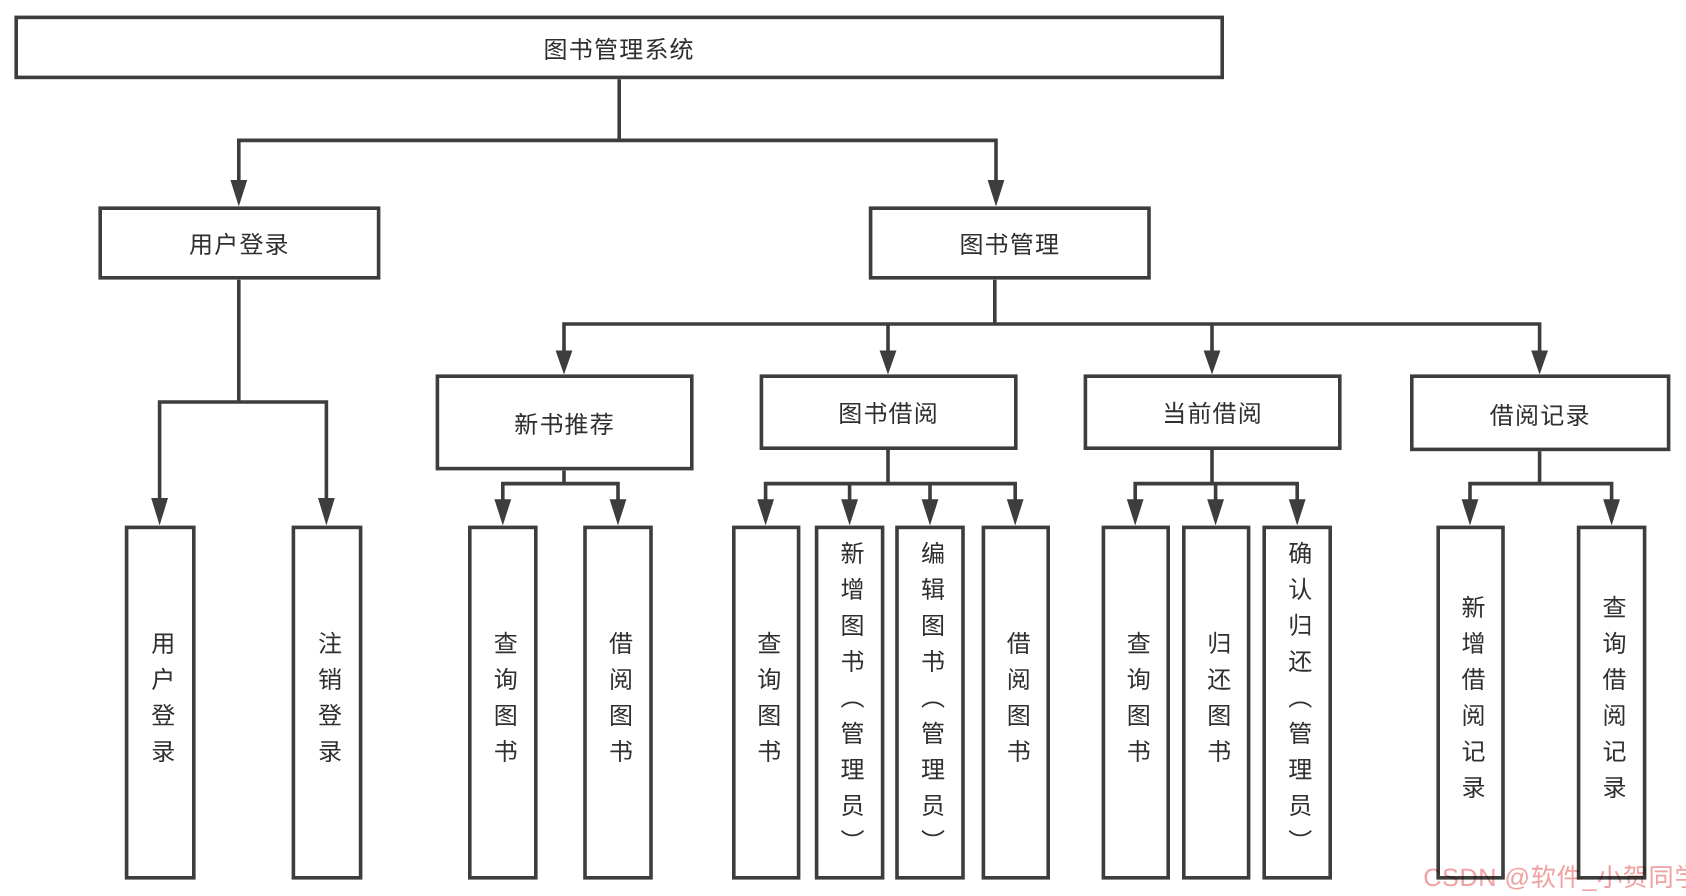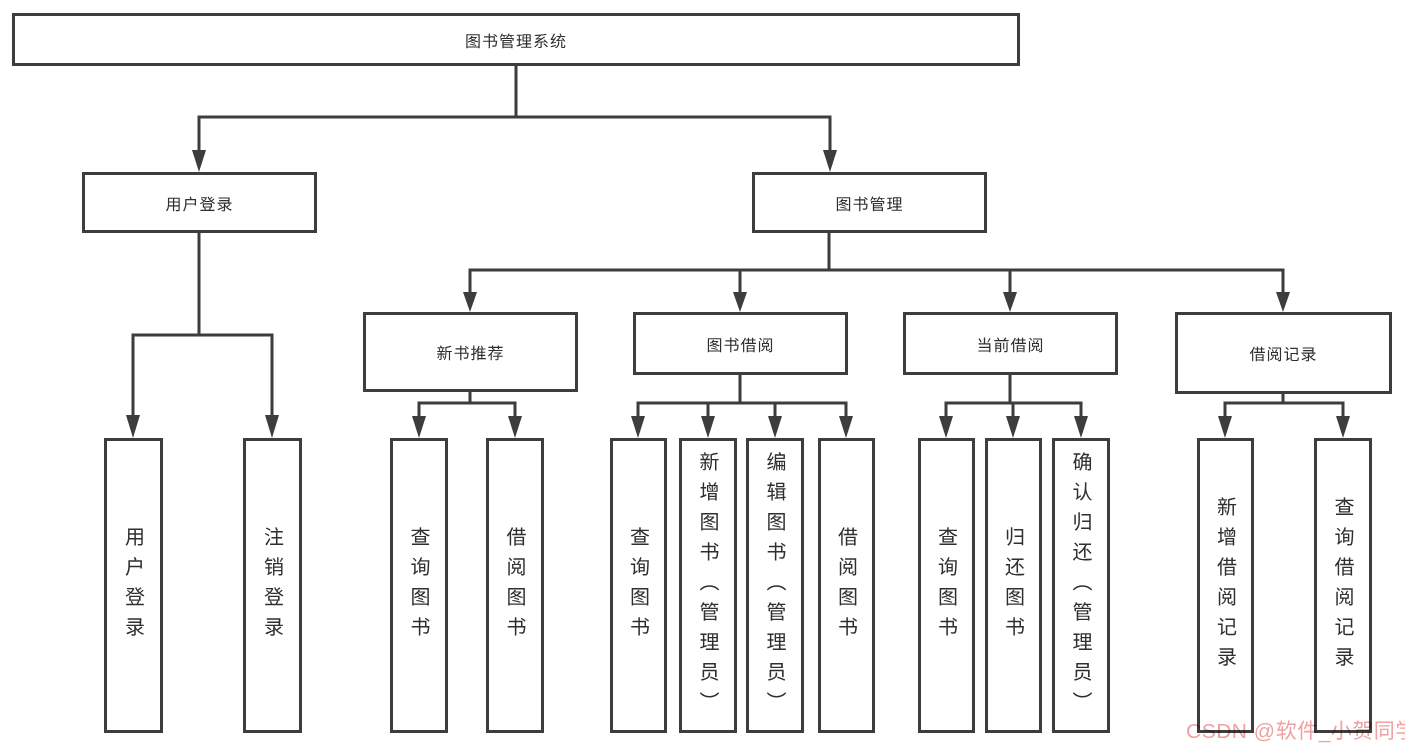--- a/index.html
+++ b/index.html
@@ -5,21 +5,21 @@
   html,body{margin:0;padding:0;background:#ffffff;}
   .stage{
     position:relative;width:1405px;height:747px;background:#ffffff;
     font-family:"Liberation Sans",sans-serif;color:#2f2f2f;overflow:hidden;
   }
   .connectors{position:absolute;left:0;top:0;pointer-events:none;}
   .box{
     position:absolute;box-sizing:border-box;border:3px solid #3d3d3d;background:#ffffff;
     display:flex;align-items:center;justify-content:center;
   }
-  .hlabel{font-size:16px;letter-spacing:1px;white-space:nowrap;}
+  .hlabel{font-size:20px;letter-spacing:1px;white-space:nowrap;}
   .leaf span{
     writing-mode:vertical-rl;text-orientation:mixed;
     font-size:20px;letter-spacing:10px;line-height:1;white-space:nowrap;
   }
   .watermark{
     position:absolute;left:1186px;top:714px;z-index:5;
     font-size:21px;letter-spacing:0.5px;color:#f0a2a2;
     mix-blend-mode:multiply;white-space:nowrap;
   }
 </style>
@@ -59,34 +59,34 @@
     </g>
   </svg>
 
   <div class="box" style="left:12px;top:13px;width:1008px;height:53px">
     <span class="hlabel">图书管理系统</span>
   </div>
 
   <div class="box" style="left:82px;top:172px;width:235px;height:61px">
     <span class="hlabel">用户登录</span>
   </div>
-  <div class="box" style="left:752px;top:172px;width:235px;height:61px">
+  <div class="box" style="left:724px;top:172px;width:235px;height:61px">
     <span class="hlabel">图书管理</span>
   </div>
 
   <div class="box" style="left:363px;top:312px;width:215px;height:80px">
     <span class="hlabel">新书推荐</span>
   </div>
   <div class="box" style="left:633px;top:312px;width:215px;height:63px">
     <span class="hlabel">图书借阅</span>
   </div>
   <div class="box" style="left:903px;top:312px;width:215px;height:63px">
     <span class="hlabel">当前借阅</span>
   </div>
-  <div class="box" style="left:1175px;top:312px;width:217px;height:82px">
+  <div class="box" style="left:1175px;top:312px;width:217px;height:64px">
     <span class="hlabel">借阅记录</span>
   </div>
 
   <div class="box leaf" style="left:104px;top:438px;width:59px;height:295px">
     <span>用户登录</span>
   </div>
   <div class="box leaf" style="left:243px;top:438px;width:59px;height:295px">
     <span>注销登录</span>
   </div>
 

